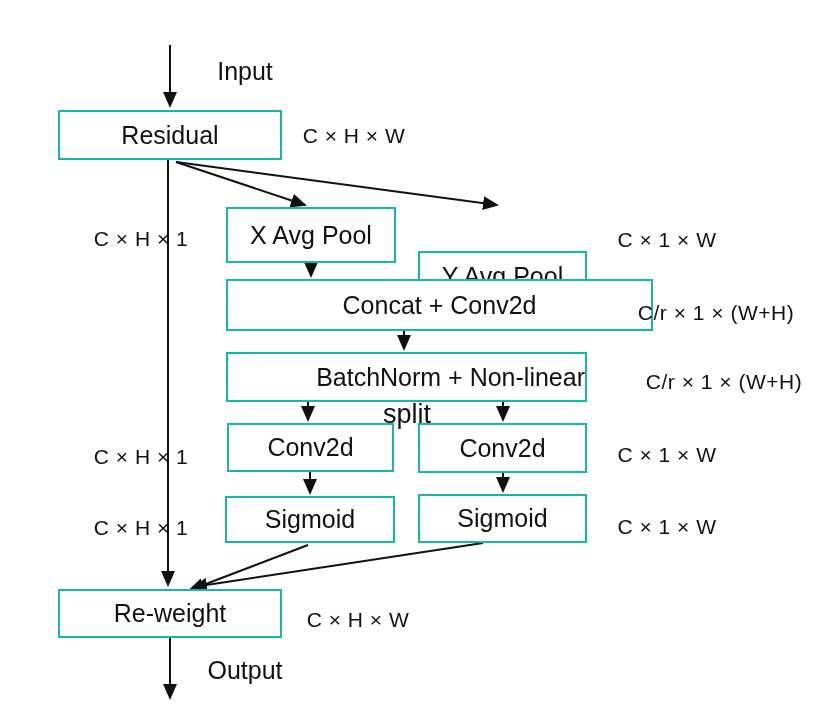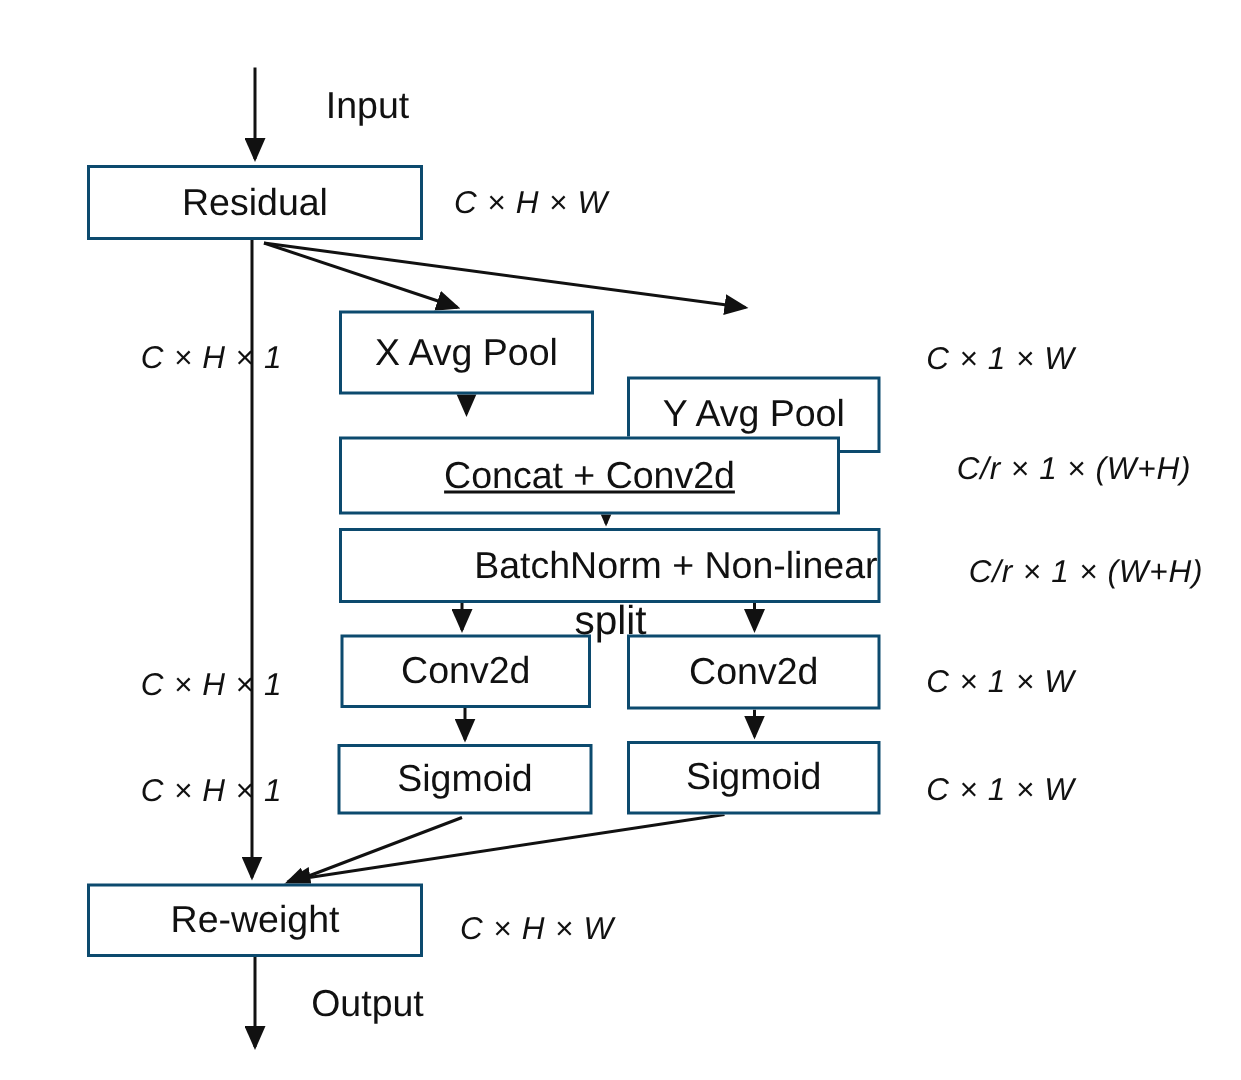--- a/index.html
+++ b/index.html
@@ -14,54 +14,53 @@
   }
   .wires {
     position: absolute;
     left: 0; top: 0;
     width: 827px; height: 720px;
   }
   .node {
     position: absolute;
     box-sizing: border-box;
     background: #ffffff;
-    border: 2px solid #0c4a6e;
+    border: 2px solid #14b8a6;
     display: flex;
     align-items: center;
     justify-content: center;
     font-size: 25px;
     line-height: 1;
     white-space: nowrap;
   }
   .flow-label {
     position: absolute;
     transform: translate(-50%, -50%);
     font-size: 25px;
     white-space: nowrap;
   }
   .dim {
     position: absolute;
     transform: translate(-50%, -50%);
     font-size: 21px;
-    font-style: italic;
     white-space: nowrap;
     letter-spacing: 0.5px;
   }
   .split-label {
     position: absolute;
     transform: translate(-50%, -50%);
     font-size: 27px;
     white-space: nowrap;
   }
 
   
   .n-residual  { left: 58px;  top: 110px; width: 224px; height: 50px; }
   .n-xpool     { left: 226px; top: 207px; width: 170px; height: 56px; }
   .n-ypool     { left: 418px; top: 207px; width: 169px; height: 51px; margin-top: 44px; }
-  .n-concat    { left: 226px; top: 291px; width: 334px; height: 52px; text-decoration: underline; }
+  .n-concat    { left: 226px; top: 279px; width: 427px; height: 52px; }
   .n-bn        { left: 226px; top: 352px; width: 361px; height: 50px; justify-content: flex-end; }
   .n-convl     { left: 227px; top: 423px; width: 167px; height: 49px; }
   .n-convr     { left: 418px; top: 423px; width: 169px; height: 50px; }
   .n-sigl      { left: 225px; top: 496px; width: 170px; height: 47px; }
   .n-sigr      { left: 418px; top: 494px; width: 169px; height: 49px; }
   .n-reweight  { left: 58px;  top: 589px; width: 224px; height: 49px; }
 
   
   .l-input     { left: 245px; top: 71px;  }
   .l-output    { left: 245px; top: 670px; text-align: right; }

